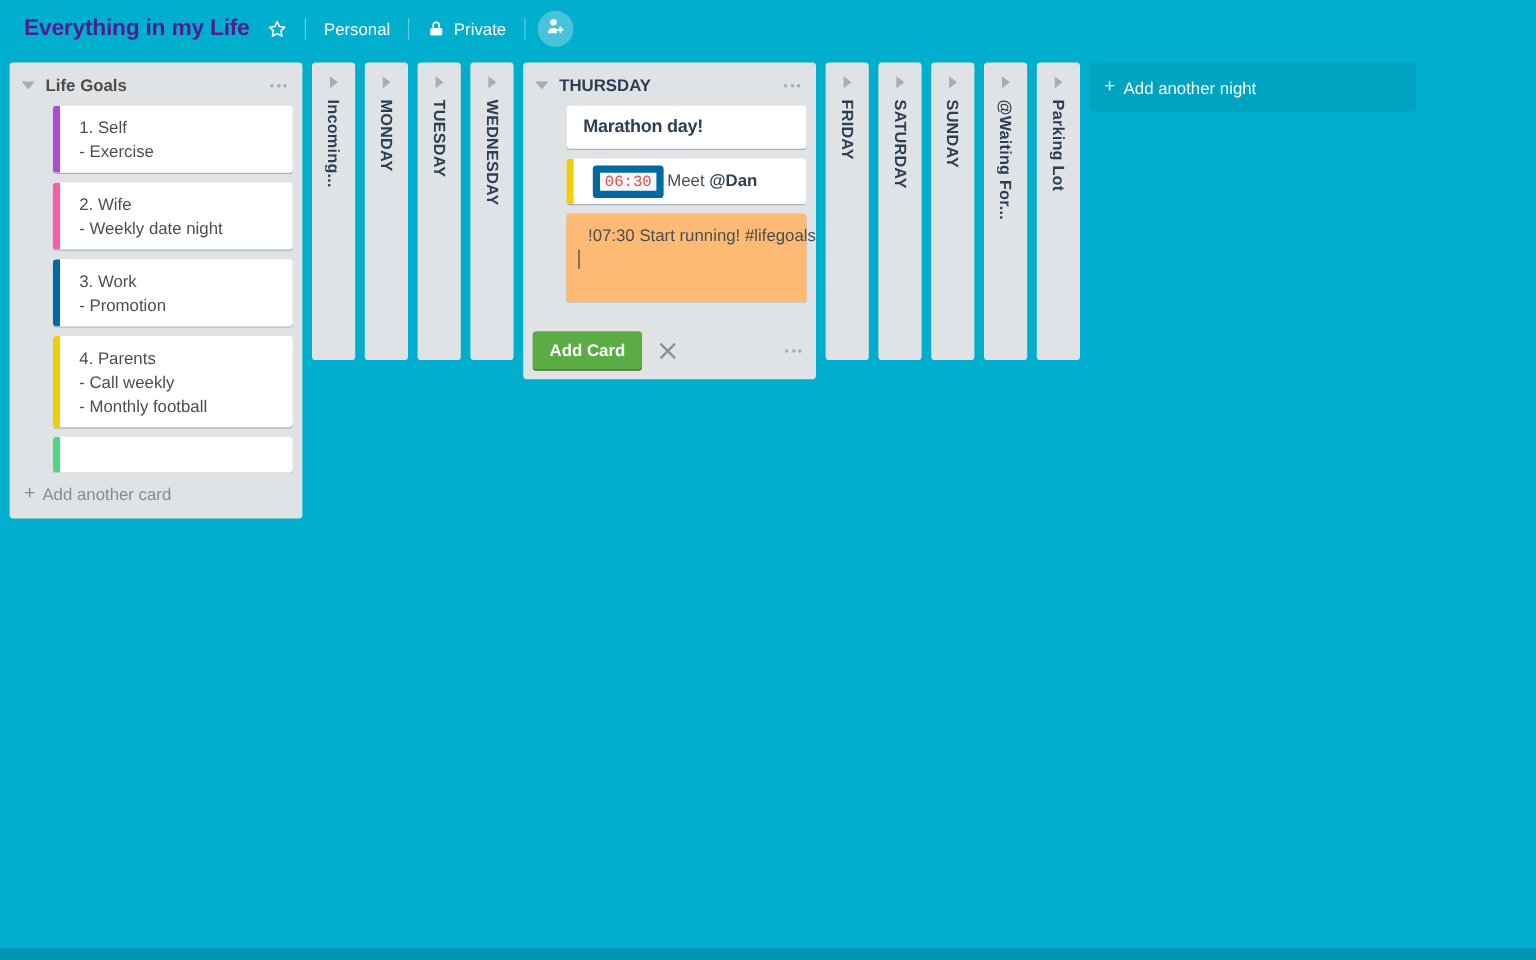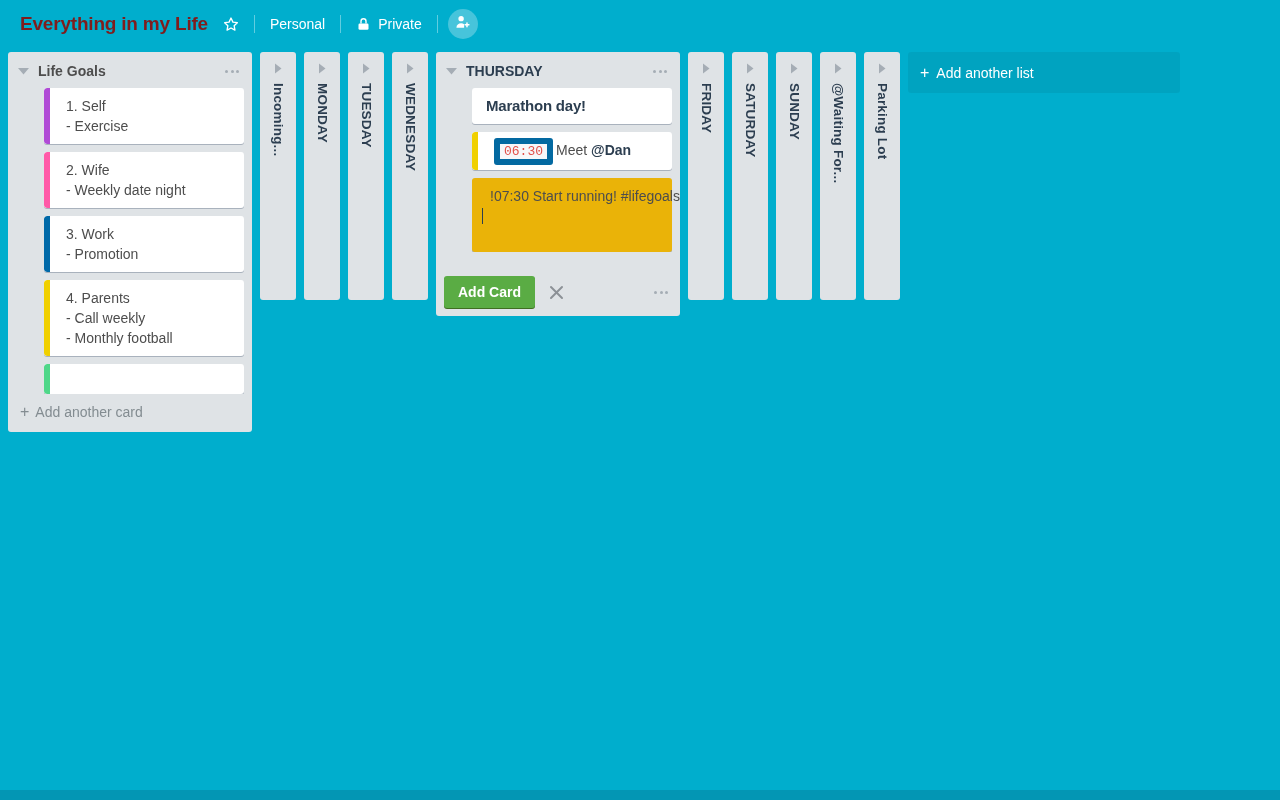--- a/index.html
+++ b/index.html
@@ -20,21 +20,21 @@
     display: flex;
     align-items: center;
     padding: 0 14px;
     color: #ffffff;
     user-select: none;
   }
   .board-title {
     font-size: 19px;
     font-weight: bold;
     letter-spacing: -0.2px;
-    color: #7f1d1d;
+    color: #4c1d95;
     padding: 3px 6px 4px 6px;
     white-space: nowrap;
   }
   .hdr-btn {
     display: flex;
     align-items: center;
     gap: 7px;
     padding: 6px 9px;
     border-radius: 3px;
     font-size: 14px;
@@ -152,21 +152,21 @@
     color: #e2504a;
     background: #f7f7f9;
     border: 6px solid #0369a1;
     border-radius: 3px;
     padding: 0px 4px;
     margin-right: 3px;
   }
   .mention { font-weight: bold; color: #2c3e50; }
 
   .composer {
-    background: #eab308;
+    background: #fdba74;
     border-radius: 3px;
     box-shadow: 0 1px 0 rgba(9,30,66,0.25);
     min-height: 74px;
     padding: 8px 8px 8px 10px;
     font-size: 14px;
     line-height: 20px;
     color: #4d4d4d;
     position: relative;
   }
   .composer .txt { padding-left: 8px; white-space: pre; }
@@ -514,18 +514,18 @@
     <span class="expand-caret">
       <svg width="8" height="11" viewBox="0 0 8 11">
           <polygon points="1,0.5 7.5,5.5 1,10.5" fill="#a5adb5"></polygon>
         </svg>
     </span>
     <span class="vert-title">Parking Lot</span>
   </div>
 
   <div class="add-list">
     <span class="plus-sign" style="color:#ffffff">+</span>
-    <span>Add another list</span>
+    <span>Add another night</span>
   </div>
 
 </div>
 
 <div class="bottom-strip"></div>
 
 </body></html>

